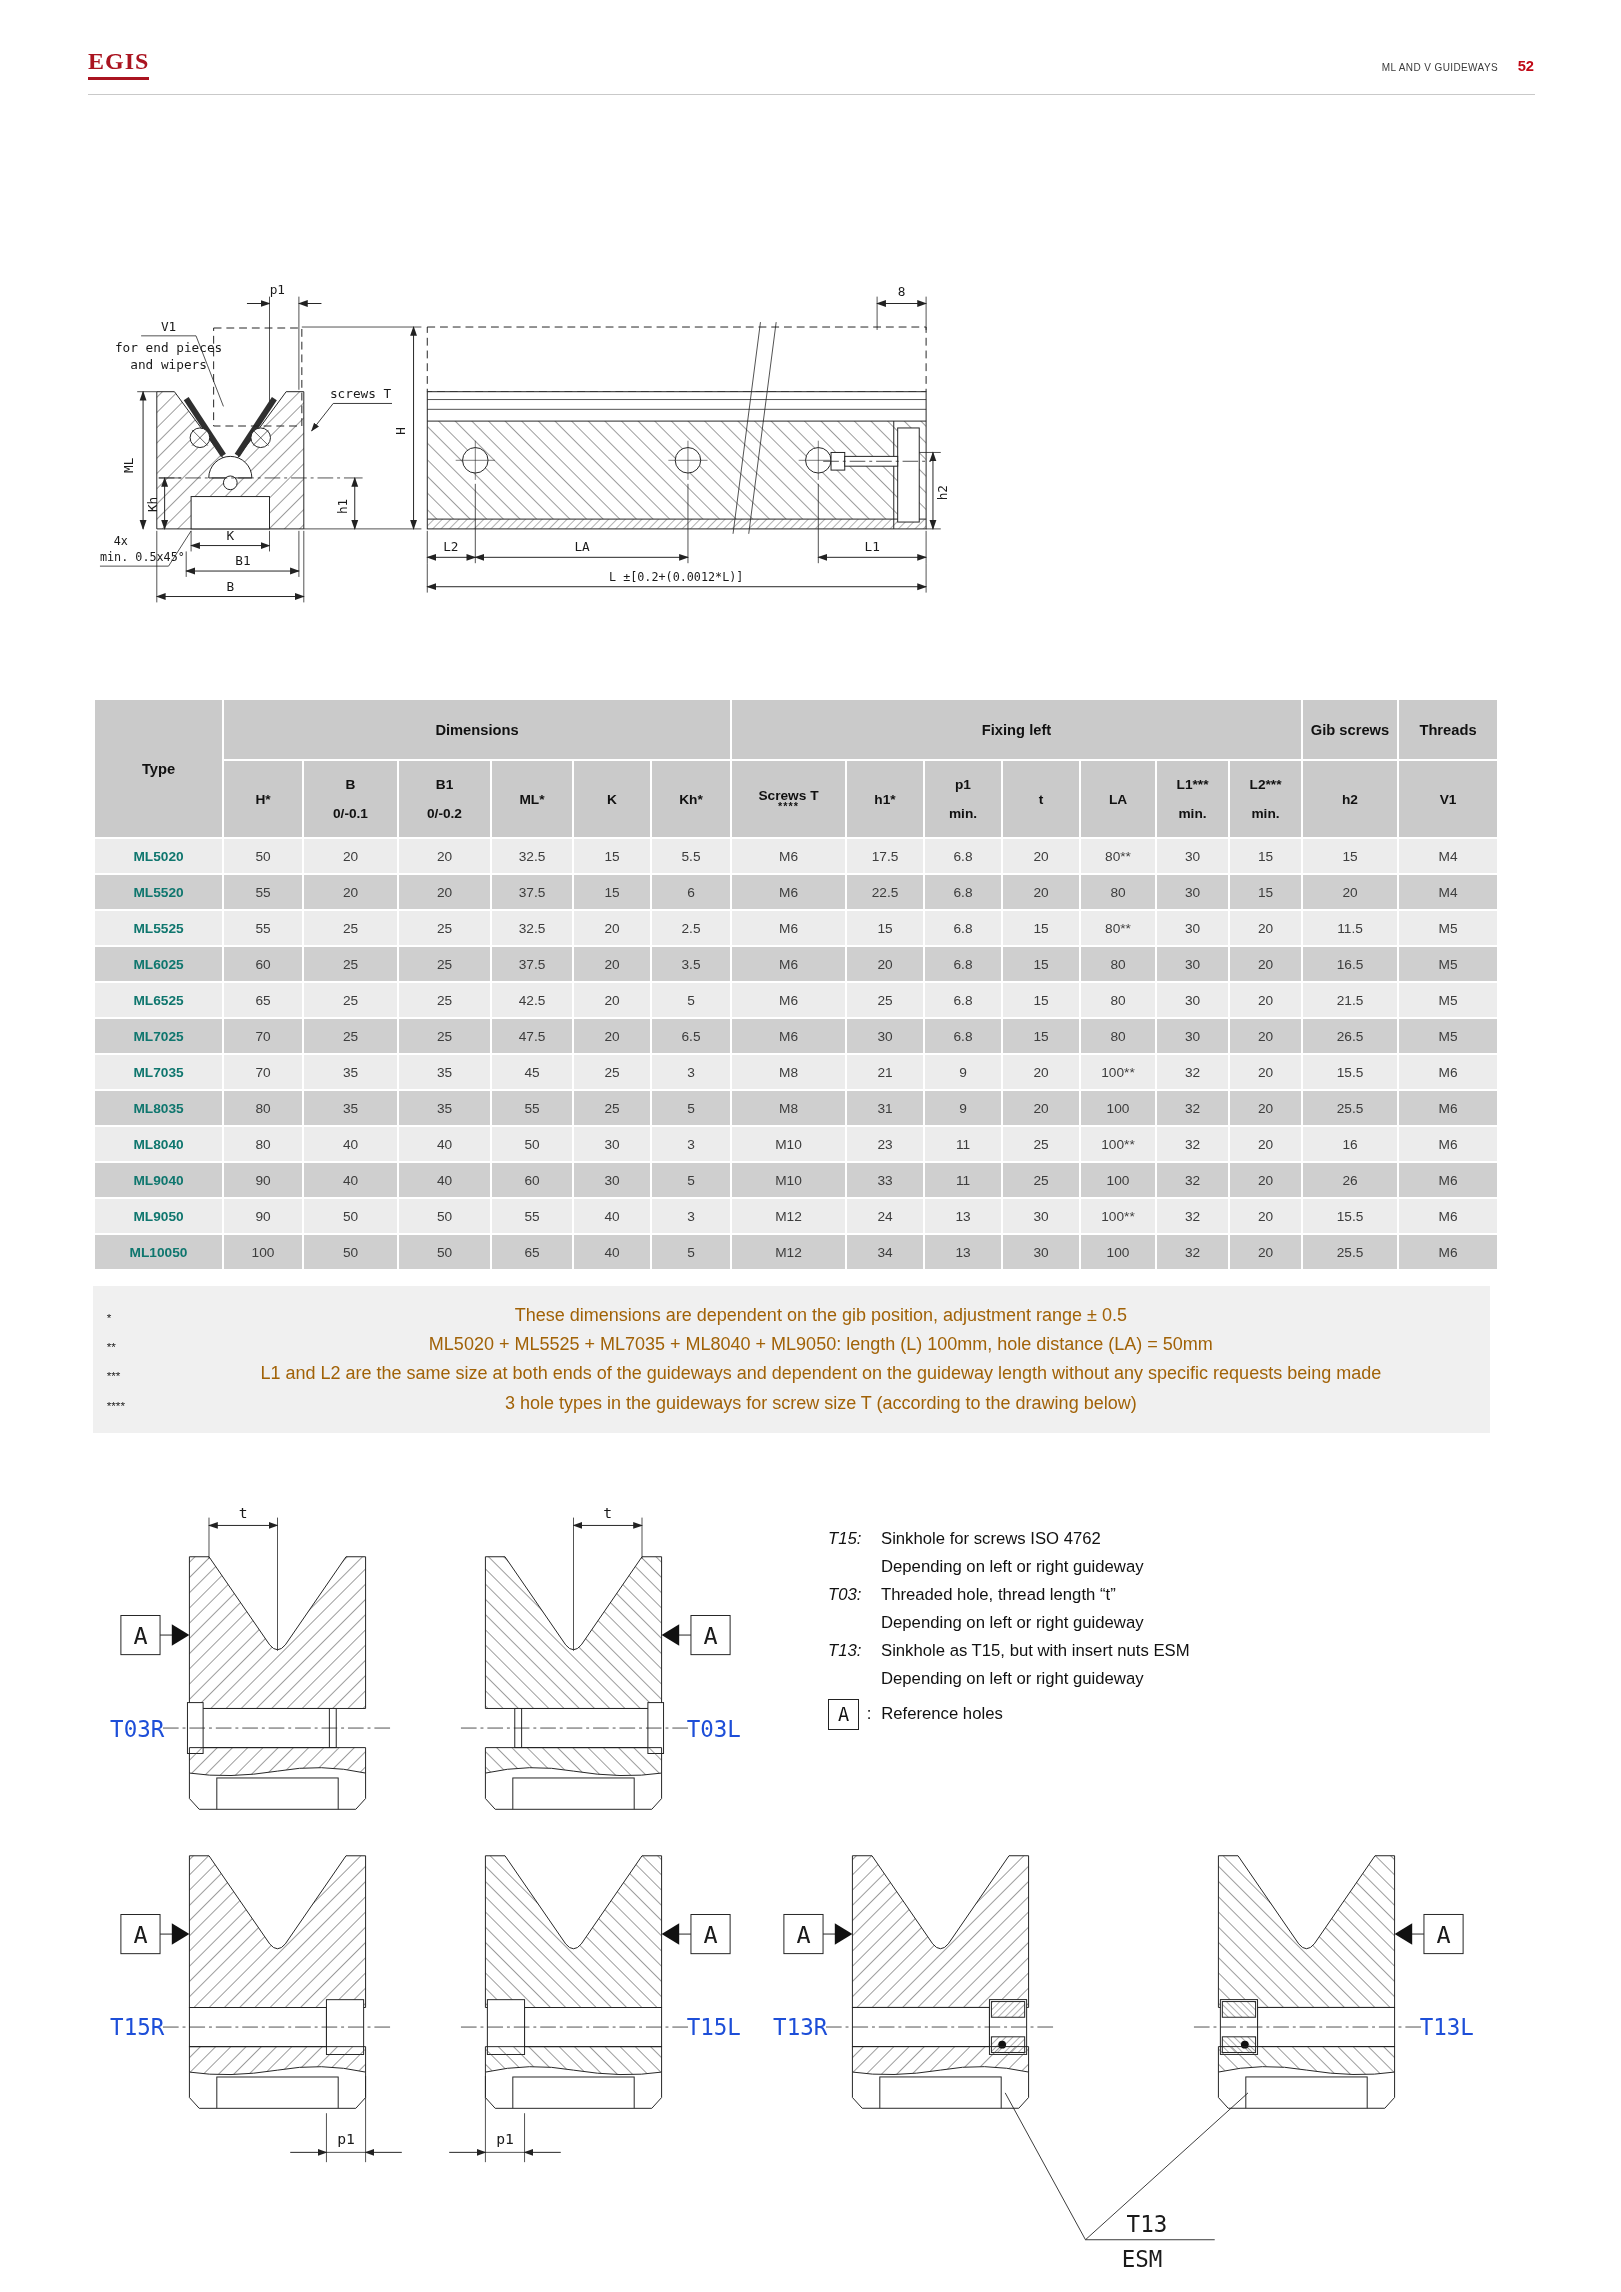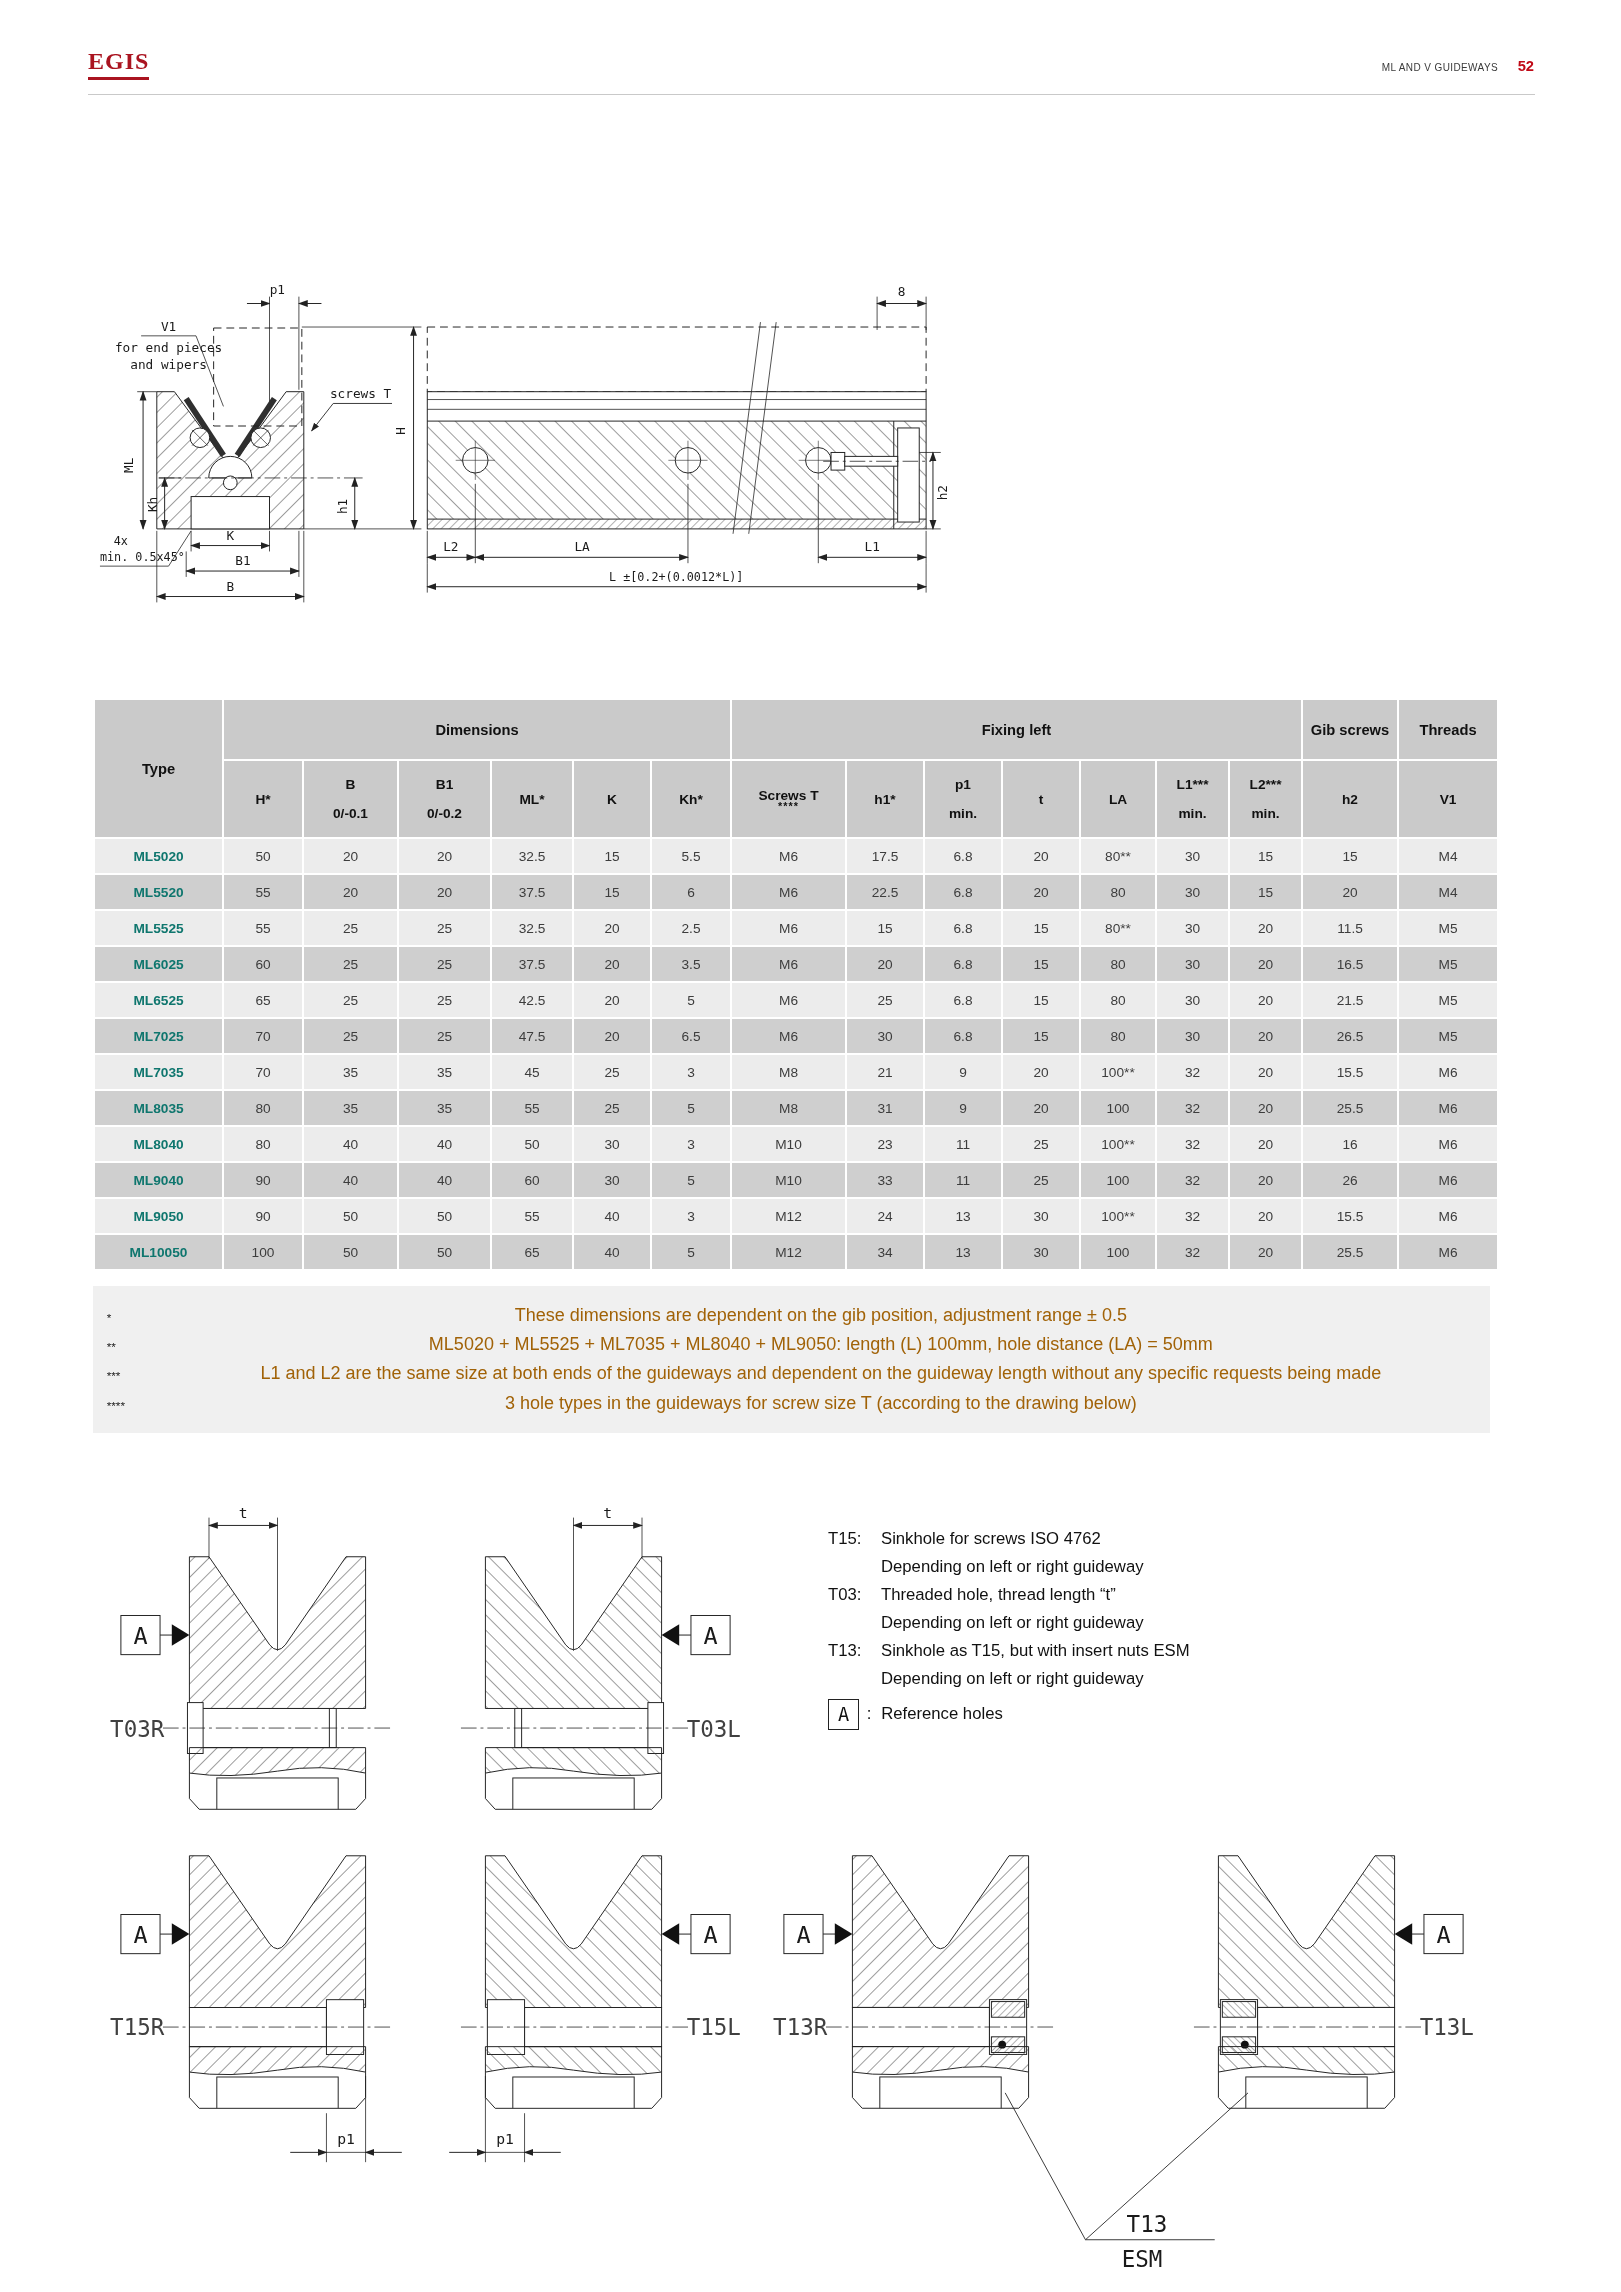--- a/index.html
+++ b/index.html
@@ -32,29 +32,29 @@
   tbody tr.dark td{background:#cfcfcf;}
   
   .footnotes{position:absolute;left:93px;top:1286px;width:1397px;background:#f0f0f0;
              padding:15.7px 0 13.7px 13.7px;box-sizing:border-box;}
   .fn-row{display:grid;grid-template-columns:45px 1fr;line-height:26.5px;}
   .fn-marker{font-size:11.8px;padding-top:2.9px;color:#222;}
   .fn-text{font-size:18px;color:#a16207;text-align:center;}
   
   .hole-notes{position:absolute;left:828px;top:1525px;font-size:16.7px;color:#111;}
   .hn-row{line-height:28px;white-space:nowrap;}
-  .hn-label{display:inline-block;width:53px;}
+  .hn-label{display:inline-block;width:53px;font-style:italic;}
   .hn-sub{margin-left:53px;}
   .hn-ref{margin-top:5.9px;display:flex;align-items:center;}
   .ref-box{display:inline-block;width:29px;height:29px;border:1.5px solid #222;text-align:center;
            line-height:29px;font-family:"DejaVu Sans Mono",monospace;font-size:18.6px;}
   .ref-colon{margin:0 9.8px 0 7.8px;}
   
   .vb{position:absolute;}
-  .vb-label{position:absolute;font-family:"DejaVu Sans Mono",monospace;font-size:22.5px;color:#404040;}
+  .vb-label{position:absolute;font-family:"DejaVu Sans Mono",monospace;font-size:22.5px;color:#1d4ed8;}
   .vb-label.left{left:-5.9px;}
   .vb-label.right{right:-5.9px;}
   #t13-callout{position:absolute;left:921px;top:2078px;}
 </style>
 </head>
 <body>
 
 <div class="page">
 
   <div class="logo">EGIS</div>

